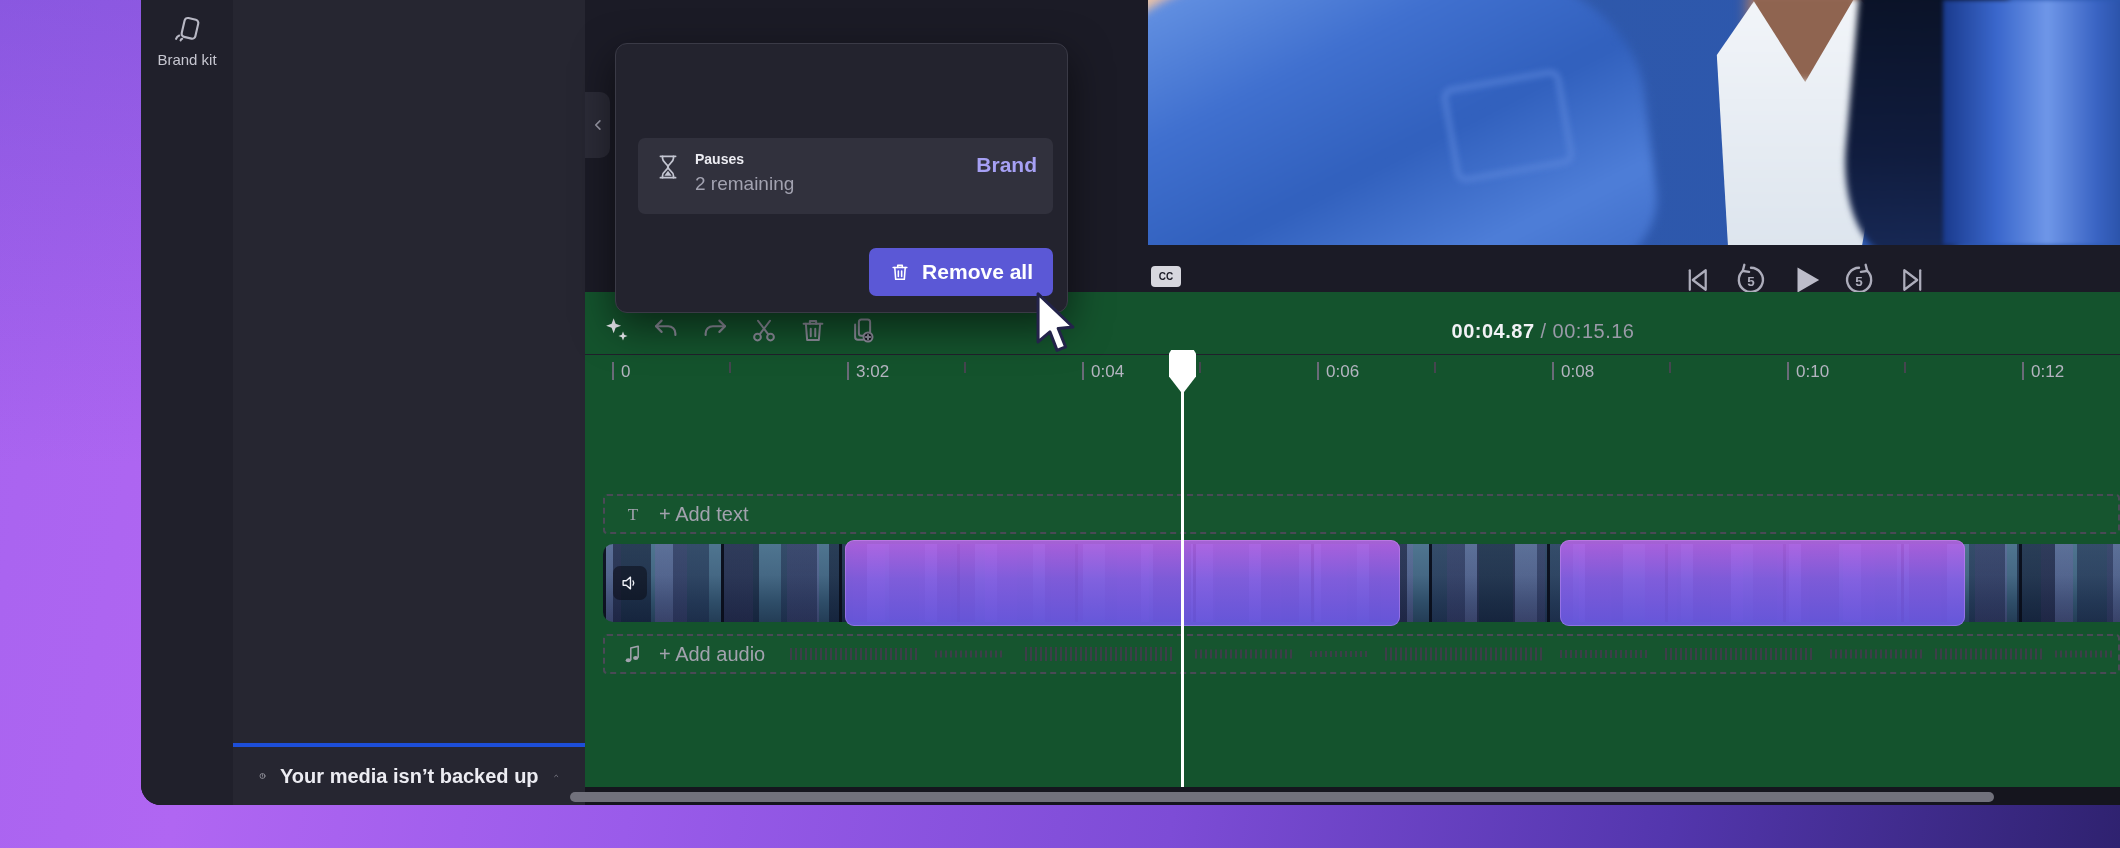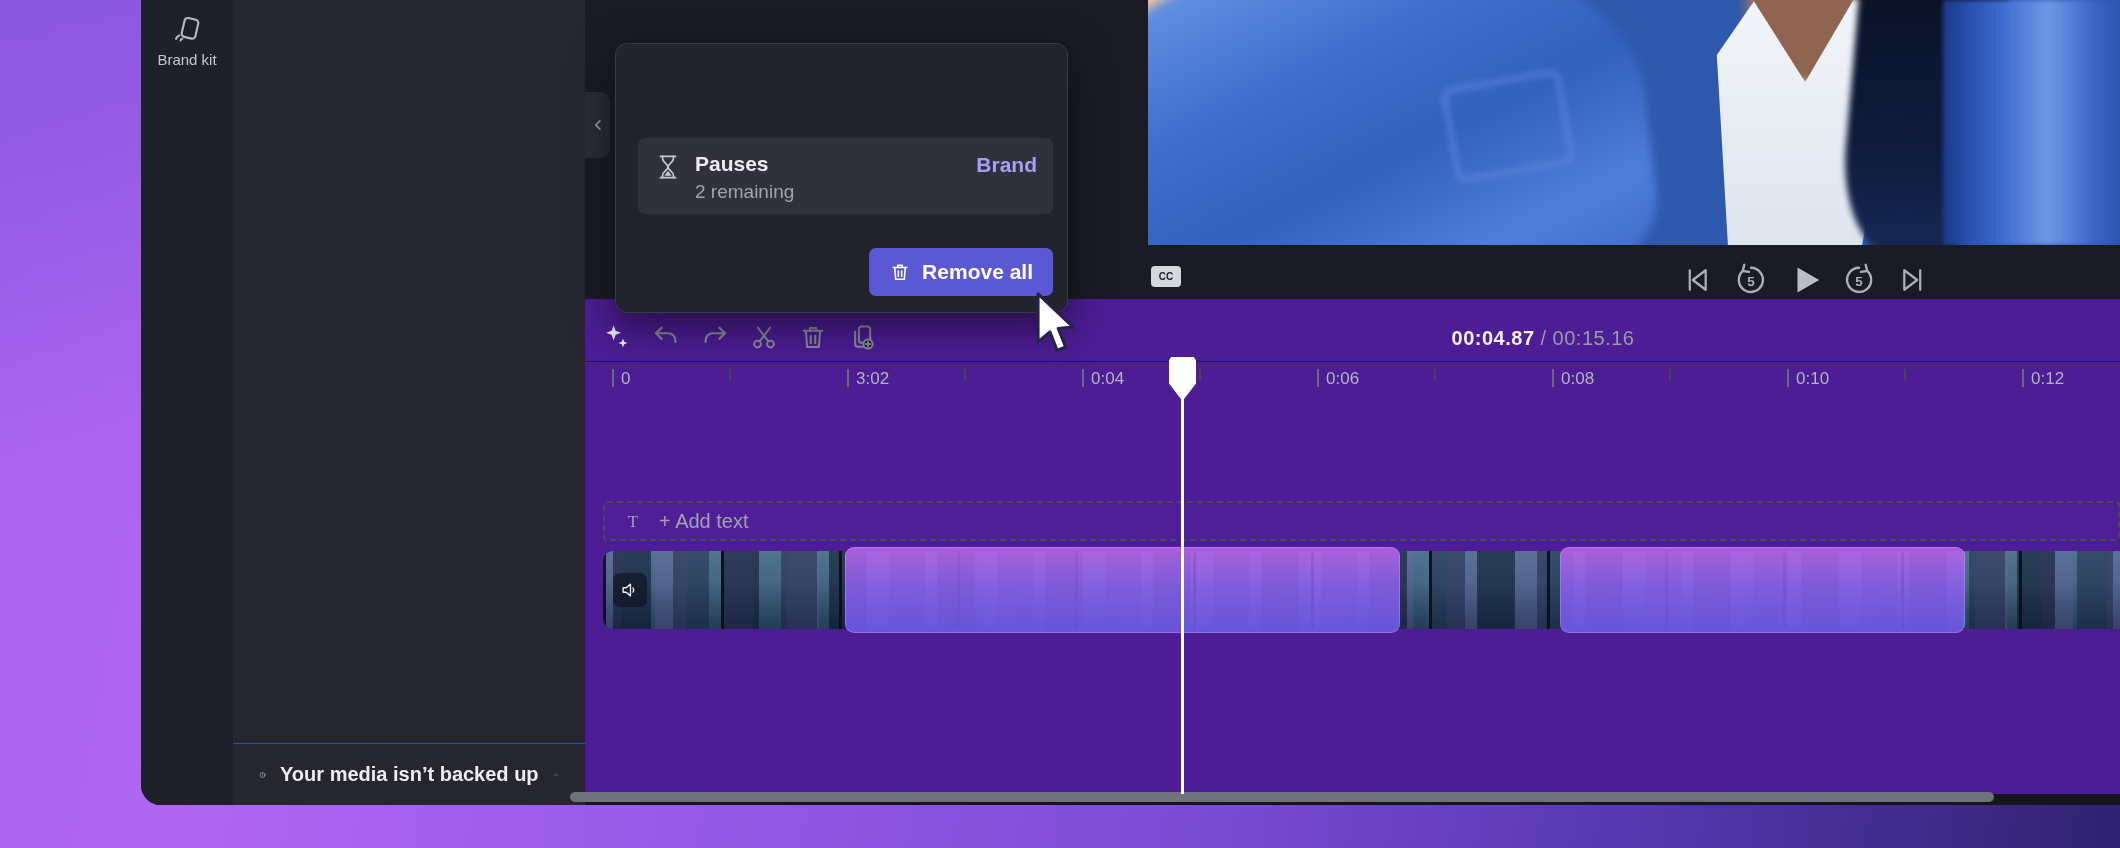--- a/index.html
+++ b/index.html
@@ -17,21 +17,21 @@
 
   
   .nav-rail { position:absolute; left:0; top:0; width:92px; height:100%; background:#20202b; }
   .nav-item { position:absolute; left:0; top:8px; width:92px; display:flex; flex-direction:column; align-items:center; gap:5px; padding:6px 0; cursor:pointer; }
   .nav-item .nav-label { font-size:15px; color:#c6c6d0; }
   .nav-item svg { width:32px; height:32px; }
 
   
   .media-panel { position:absolute; left:92px; top:0; width:352px; height:100%; background:#262631; }
   .backup-bar { position:absolute; left:0; bottom:0; width:100%; height:62px;
-    border-top:1px solid #1d4ed8; display:flex; align-items:center; gap:14px; padding:0 26px; cursor:pointer; }
+    border-top:4px solid #1d4ed8; display:flex; align-items:center; gap:14px; padding:0 26px; cursor:pointer; }
   .backup-bar .msg { font-size:20px; font-weight:600; color:#ececf2; flex:1; white-space:nowrap; }
   .collapse-tab { position:absolute; left:444px; top:92px; width:25px; height:66px; background:#2b2b37;
     border-radius:0 10px 10px 0; display:flex; align-items:center; justify-content:center; cursor:pointer; z-index:4; }
 
   
   .editor { position:absolute; left:444px; top:0; width:1535px; height:805px; }
   .editor-top { position:absolute; left:0; top:0; width:100%; height:310px; background:#1b1b26; }
 
   
   .preview { position:absolute; left:563px; top:0; width:972px; height:245px; overflow:hidden;
@@ -54,21 +54,21 @@
     background:linear-gradient(90deg,#1a3a8c 0%,#3a67cc 30%,#6f97e8 58%,#3a64c4 85%,#2a52a8 100%); filter:blur(2px); }
 
   
   .cc-btn { position:absolute; left:566px; top:266px; width:30px; height:21px; background:#d7d7de;
     color:#1b1b26; font-size:10px; font-weight:700; border-radius:4px;
     display:flex; align-items:center; justify-content:center; cursor:pointer; }
   .transport { position:absolute; left:1092px; top:260px; display:flex; gap:14px; align-items:center; }
   .t-btn { width:40px; height:40px; display:flex; align-items:center; justify-content:center; cursor:pointer; }
 
   
-  .timeline-zone { position:absolute; left:0; top:299px; width:100%; height:495px; background:#4c1d95; }
+  .timeline-zone { position:absolute; left:0; top:292px; width:100%; height:495px; background:#14532d; }
   .toolbar { position:absolute; left:14px; top:20px; display:flex; gap:13px; }
   .tool-btn { width:36px; height:36px; display:flex; align-items:center; justify-content:center; cursor:pointer; }
   .time-display { position:absolute; left:758px; top:28px; width:400px; text-align:center;
     font-size:20px; font-weight:700; letter-spacing:.5px; color:#f2f2f6; white-space:nowrap; }
   .time-display .total { color:#9a9aa8; font-weight:400; }
   .time-display .sep { color:#9a9aa8; font-weight:400; margin:0 6px; }
 
   .ruler { position:absolute; left:0; top:62px; width:100%; height:48px; border-top:1px solid #20202b; cursor:pointer; }
   .tick { position:absolute; top:7px; width:2px; height:18px; background:#6a6a78; }
   .tick span { position:absolute; left:9px; top:0; font-size:17px; color:#b4b4c0; white-space:nowrap; }
@@ -107,21 +107,21 @@
   
   .dialog { position:absolute; left:474px; top:43px; width:453px; height:270px; background:#23232e;
     border:1px solid #3a3a46; border-radius:12px; box-shadow:0 14px 40px rgba(0,0,0,.55); z-index:20; }
   .dlg-header { display:flex; align-items:center; gap:15px; padding:24px 22px 0 24px; }
   .dlg-title { font-size:25px; font-weight:700; color:#f4f4f8; white-space:nowrap; }
   .dlg-badge { font-size:15px; font-weight:700; letter-spacing:1.5px; color:#e4e4ee; background:#3c3c49;
     border:1px solid #53535f; border-radius:5px; padding:5px 10px; }
   .dlg-close { margin-left:auto; width:30px; height:30px; display:flex; align-items:center; justify-content:center; cursor:pointer; }
   .dlg-row { position:absolute; left:22px; right:14px; top:94px; height:76px; background:#31313d; border-radius:7px;
     display:flex; align-items:flex-start; padding:13px 16px 0 16px; gap:13px; cursor:pointer; }
-  .dlg-row .rname { font-size:21px; font-weight:600; color:#ececf2; line-height:1.25; }
+  .dlg-row .rname { font-size:14px; font-weight:600; color:#ececf2; line-height:1.25; }
   .dlg-row .rsub { font-size:19px; color:#a2a2b0; margin-top:4px; }
   .dlg-review { margin-left:auto; font-size:21px; font-weight:600; color:#a6a0f4; margin-top:2px; cursor:pointer; }
   .dlg-remove { position:absolute; right:14px; bottom:16px; height:48px; background:#5b58d6; border:none;
     border-radius:7px; display:flex; align-items:center; gap:11px; padding:0 20px;
     font-size:21px; font-weight:600; color:#ffffff; font-family:inherit; cursor:pointer; }
 
   .cursor-svg { position:absolute; left:891px; top:292px; z-index:30; }
 
   svg.ic { display:block; }
 </style>
@@ -306,20 +306,39 @@
           <div class="clip-seg" style="left:242px;width:555px"></div>
           <div class="clip-seg" style="left:957px;width:405px"></div>
           <div class="speaker-chip">
             <svg class="ic" width="22" height="22" viewBox="0 0 24 24" fill="none" stroke="#eef0f6" stroke-width="1.5" stroke-linejoin="round" stroke-linecap="round">
               <path d="M4.5 9.5v5h3.4l4.6 3.9V5.6L7.9 9.5z"></path>
               <path d="M15.3 9.7a4 4 0 0 1 0 4.6"></path>
             </svg>
           </div>
         </div>
 
+        <div class="track audio-track ghost-track">
+          <svg class="ic" width="24" height="24" viewBox="0 0 24 24">
+            <path d="M9.8 18.2V6l7.4-1.8v11.6" fill="none" stroke="#a2a2ae" stroke-width="1.5" stroke-linejoin="round"></path>
+            <ellipse cx="7.3" cy="18.3" rx="2.6" ry="2" fill="#a2a2ae"></ellipse>
+            <ellipse cx="14.7" cy="15.9" rx="2.6" ry="2" fill="#a2a2ae"></ellipse>
+          </svg>
+          <span class="tlabel">+ Add audio</span>
+          <div class="wave" style="left:185px;width:130px;height:12px"></div>
+          <div class="wave" style="left:330px;width:70px;height:7px"></div>
+          <div class="wave" style="left:420px;width:150px;height:14px"></div>
+          <div class="wave" style="left:590px;width:100px;height:9px"></div>
+          <div class="wave" style="left:705px;width:60px;height:6px"></div>
+          <div class="wave" style="left:780px;width:160px;height:13px"></div>
+          <div class="wave" style="left:955px;width:90px;height:8px"></div>
+          <div class="wave" style="left:1060px;width:150px;height:12px"></div>
+          <div class="wave" style="left:1225px;width:95px;height:9px"></div>
+          <div class="wave" style="left:1330px;width:110px;height:11px"></div>
+          <div class="wave" style="left:1450px;width:60px;height:7px"></div>
+        </div>
 
         <div class="playhead-line"></div>
         <div class="playhead-flag"></div>
       </div>
     </div>
 
     <div class="h-scrollbar"></div>
 
     <div class="dialog">
 

